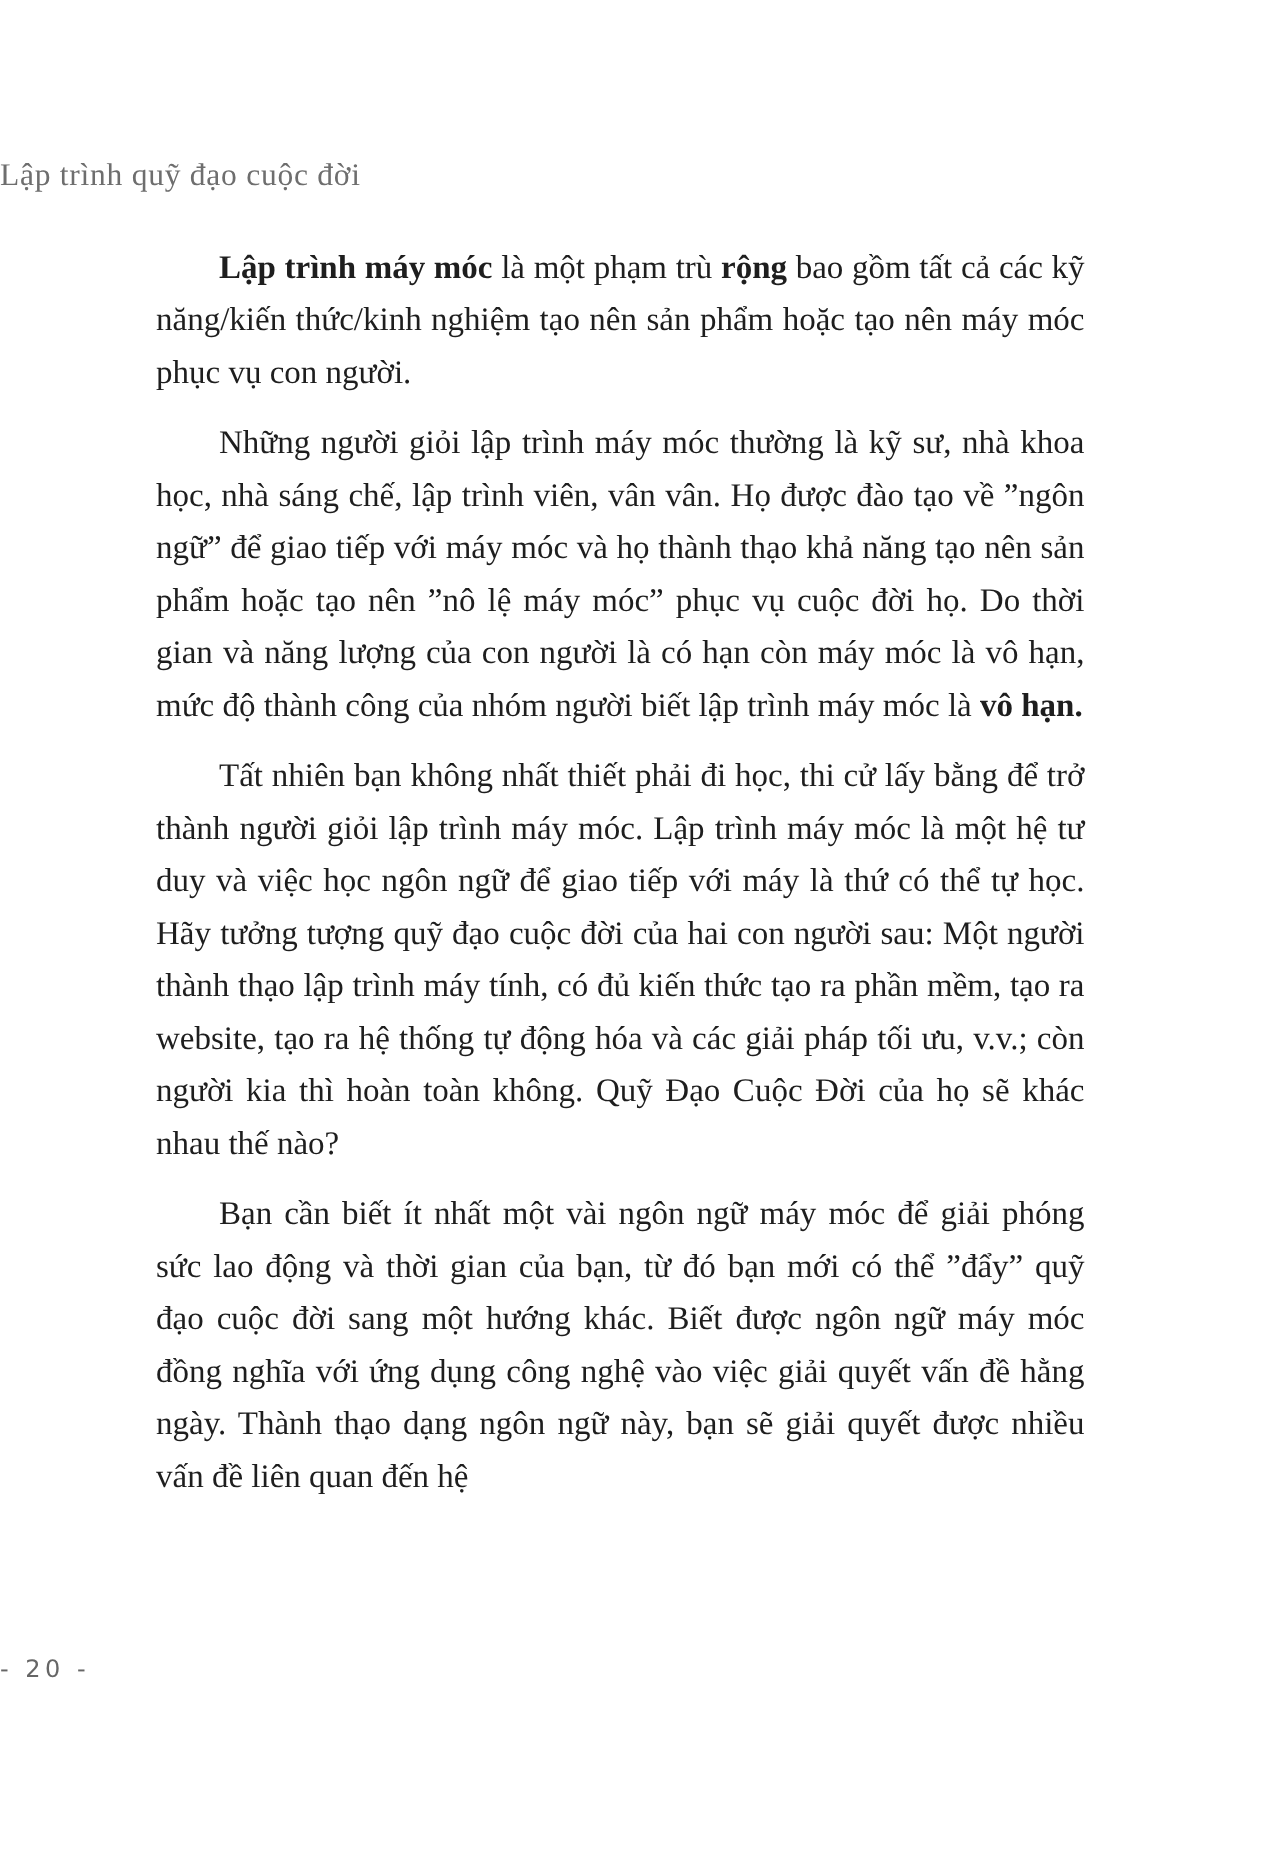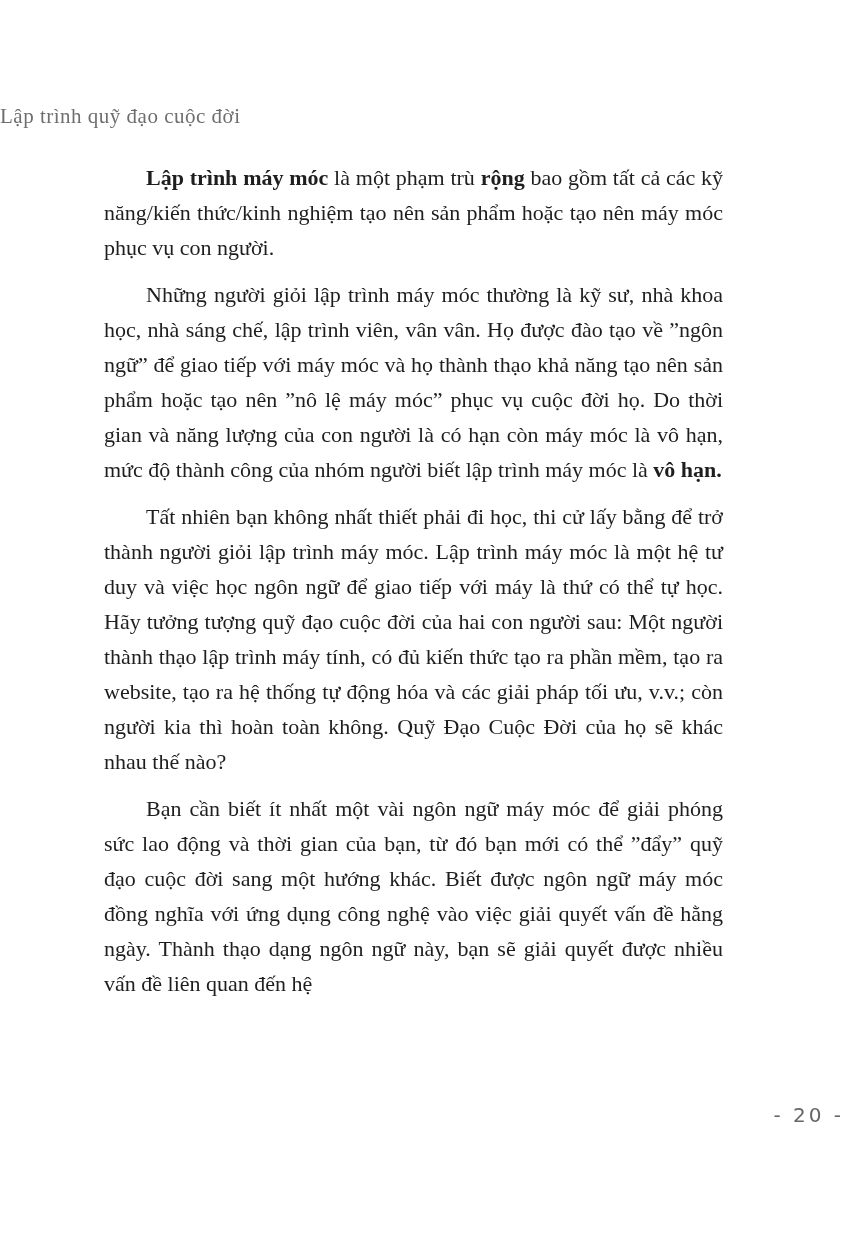--- a/index.html
+++ b/index.html
@@ -42,23 +42,23 @@
     margin: 0 0 12px 0;
     text-indent: 42px;
   }
   p.paragraph:last-child { margin-bottom: 16px; font-family: Liberation Serif, serif; }
   .bold { font-weight: bold; }
   .page-number {
     position: absolute;
     top: 1103px;
     left: 0;
     width: 100%;
-    text-align: right;
+    text-align: left;
     font-family: "DejaVu Sans", "Liberation Sans", sans-serif;
-    font-size: 20px;
+    font-size: 16px;
     letter-spacing: 3px;
     color: var(--pagenum-color);
   }
 </style>
 </head>
 <body>
 
 <div class="page">
   <div class="running-header">Lập trình quỹ đạo cuộc đời</div>
 

